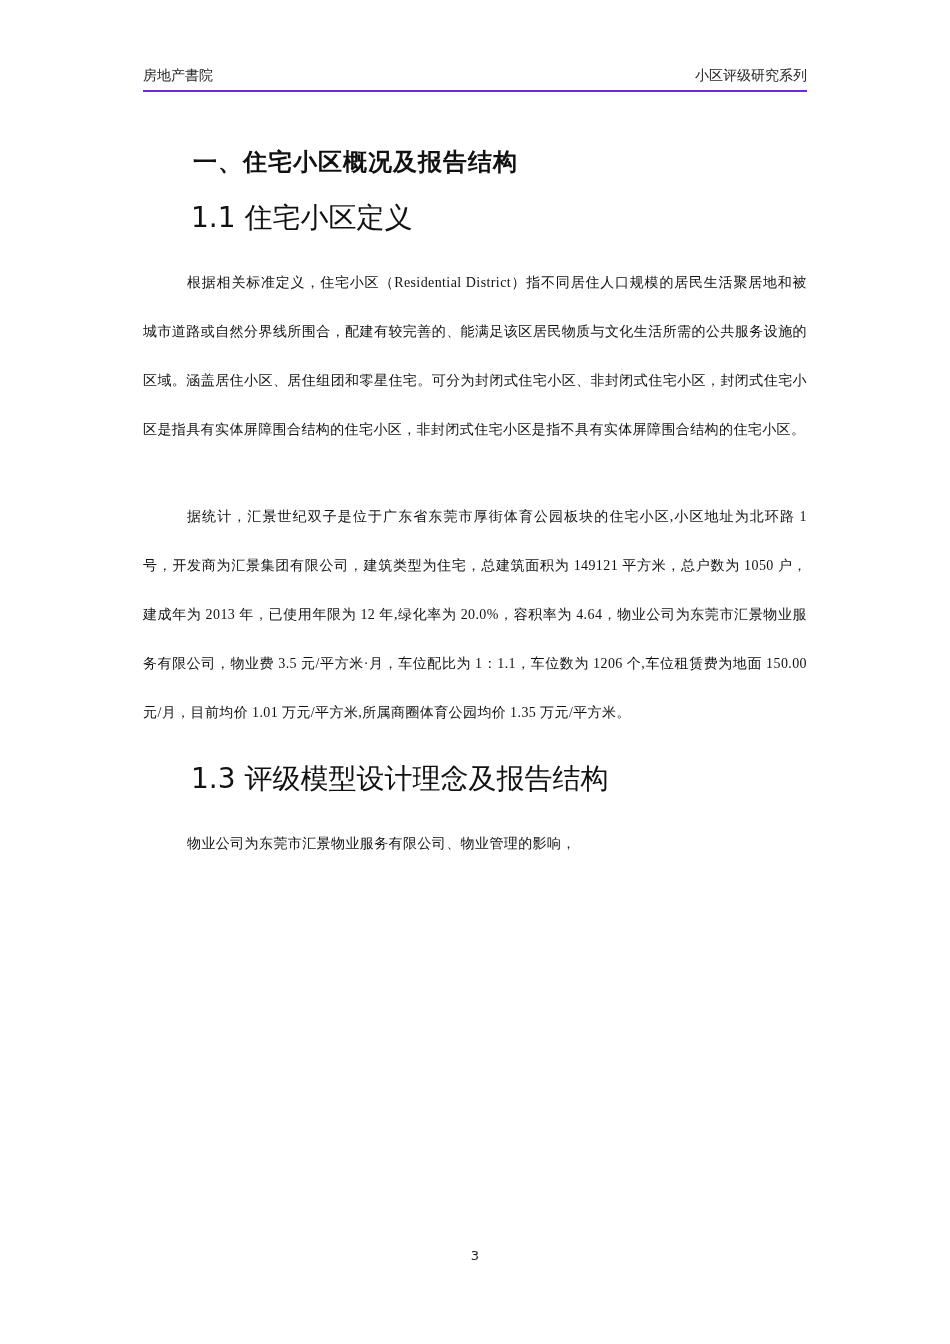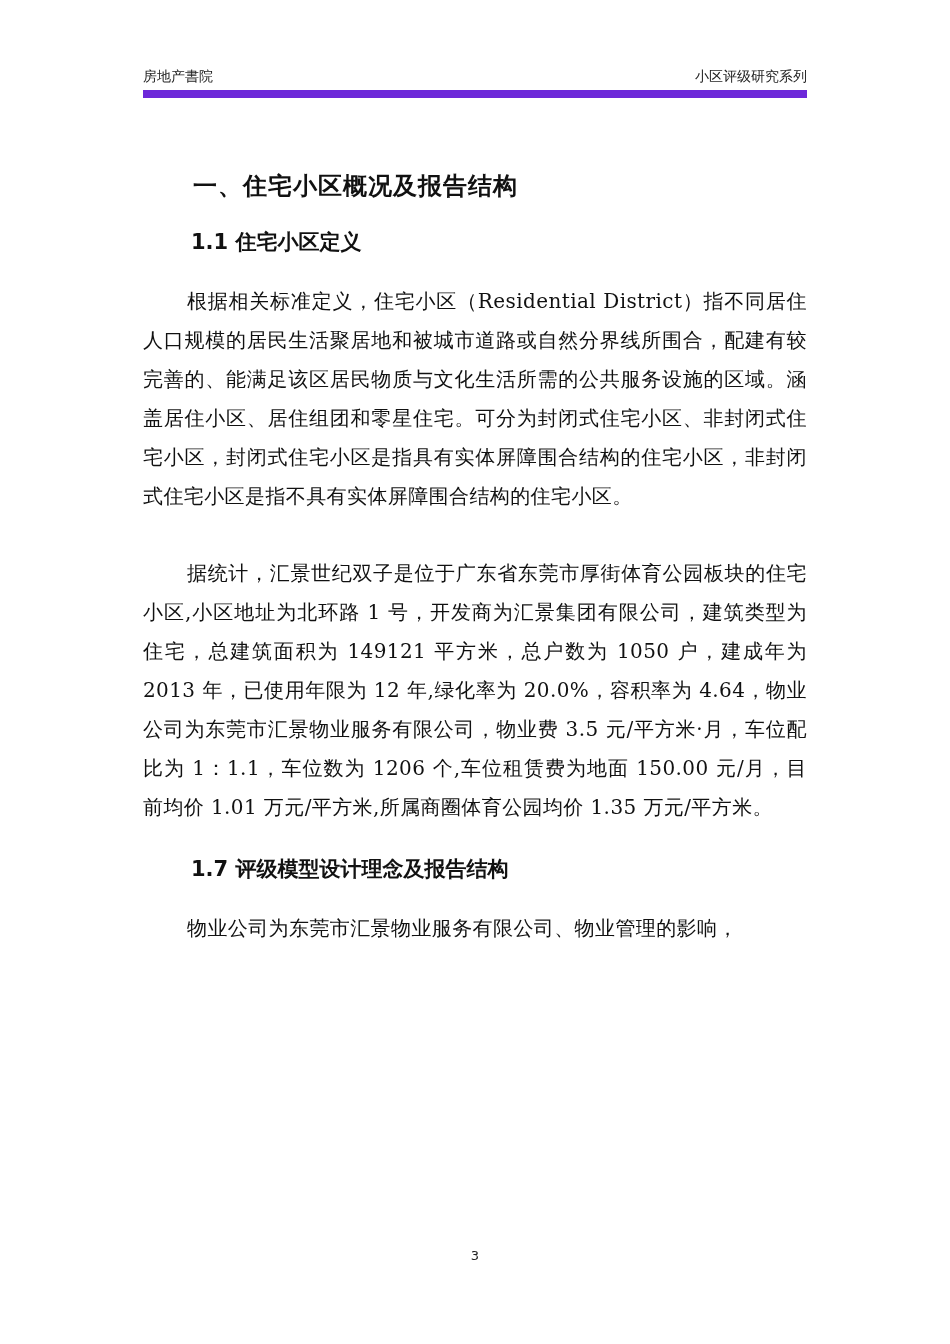--- a/index.html
+++ b/index.html
@@ -14,61 +14,61 @@
       overflow: hidden;
       color: #111111;
       font-family: "DejaVu Serif", "Liberation Serif", serif;
     }
     .page-header {
       position: absolute;
       left: 143px;
       top: 66px;
       width: 664px;
       height: 24px;
-      border-bottom: 8px solid #6d28d9;
-      font-family: Liberation Sans, sans-serif;
+      border-bottom: 2px solid #6d28d9;
+      font-family: Liberation Mono, monospace;
       font-size: 14px;
       line-height: 20px;
       color: #222;
     }
     .header-left { position: absolute; left: 0; top: 0; }
     .header-right { position: absolute; right: 0; top: 0; margin-left: 20px; }
 
     .content {
       position: absolute;
       left: 143px;
       top: 140px;
       width: 664px;
-      margin-top: 24px;
     }
     h1.chapter-title {
       margin: 0;
       padding-left: 50px;
       font-size: 24px;
       font-weight: bold;
       line-height: 44px;
       height: 44px;
       letter-spacing: 1px;
       font-family: "DejaVu Sans", "Liberation Sans", sans-serif;
     }
     h2.section-title {
       margin: 0;
       padding-left: 48px;
-      font-size: 21px;
-      font-weight: bold;
+      font-size: 28px;
+      font-weight: normal;
       line-height: 40px;
       font-family: "DejaVu Sans", "Liberation Sans", sans-serif;
     }
     p.para {
       margin: 0;
-      font-size: 20px;
-      line-height: 39px;
+      font-size: 14px;
+      line-height: 49px;
       text-indent: 44px;
       text-align: justify;
       letter-spacing: 0.4px;
+      font-family: Liberation Serif, serif;
     }
     .page-number {
       position: absolute;
       top: 1248px;
       left: 0;
       width: 950px;
       text-align: center;
       font-family: "DejaVu Sans", "Liberation Sans", sans-serif;
       font-size: 13px;
       color: #222;
@@ -88,18 +88,18 @@
   <div style="height:14px"></div>
   <h2 class="section-title">1.1 住宅小区定义</h2>
   <div style="height:20px"></div>
   <p class="para">根据相关标准定义，住宅小区（Residential District）指不同居住人口规模的居民生活聚居地和被城市道路或自然分界线所围合，配建有较完善的、能满足该区居民物质与文化生活所需的公共服务设施的区域。涵盖居住小区、居住组团和零星住宅。可分为封闭式住宅小区、非封闭式住宅小区，封闭式住宅小区是指具有实体屏障围合结构的住宅小区，非封闭式住宅小区是指不具有实体屏障围合结构的住宅小区。</p>
 
   <div style="height:20px"></div>
   <div style="height:18px"></div>
   <p class="para">据统计，汇景世纪双子是位于广东省东莞市厚街体育公园板块的住宅小区,小区地址为北环路 1 号，开发商为汇景集团有限公司，建筑类型为住宅，总建筑面积为 149121 平方米，总户数为 1050 户，建成年为 2013 年，已使用年限为 12 年,绿化率为 20.0%，容积率为 4.64，物业公司为东莞市汇景物业服务有限公司，物业费 3.5 元/平方米·月，车位配比为 1：1.1，车位数为 1206 个,车位租赁费为地面 150.00 元/月，目前均价 1.01 万元/平方米,所属商圈体育公园均价 1.35 万元/平方米。</p>
 
   <div style="height:22px"></div>
-  <h2 class="section-title">1.7 评级模型设计理念及报告结构</h2>
+  <h2 class="section-title">1.3 评级模型设计理念及报告结构</h2>
   <div style="height:20px"></div>
   <p class="para">物业公司为东莞市汇景物业服务有限公司、物业管理的影响，</p>
 </div>
 
 <div class="page-number">3</div>
 
 </body></html>

